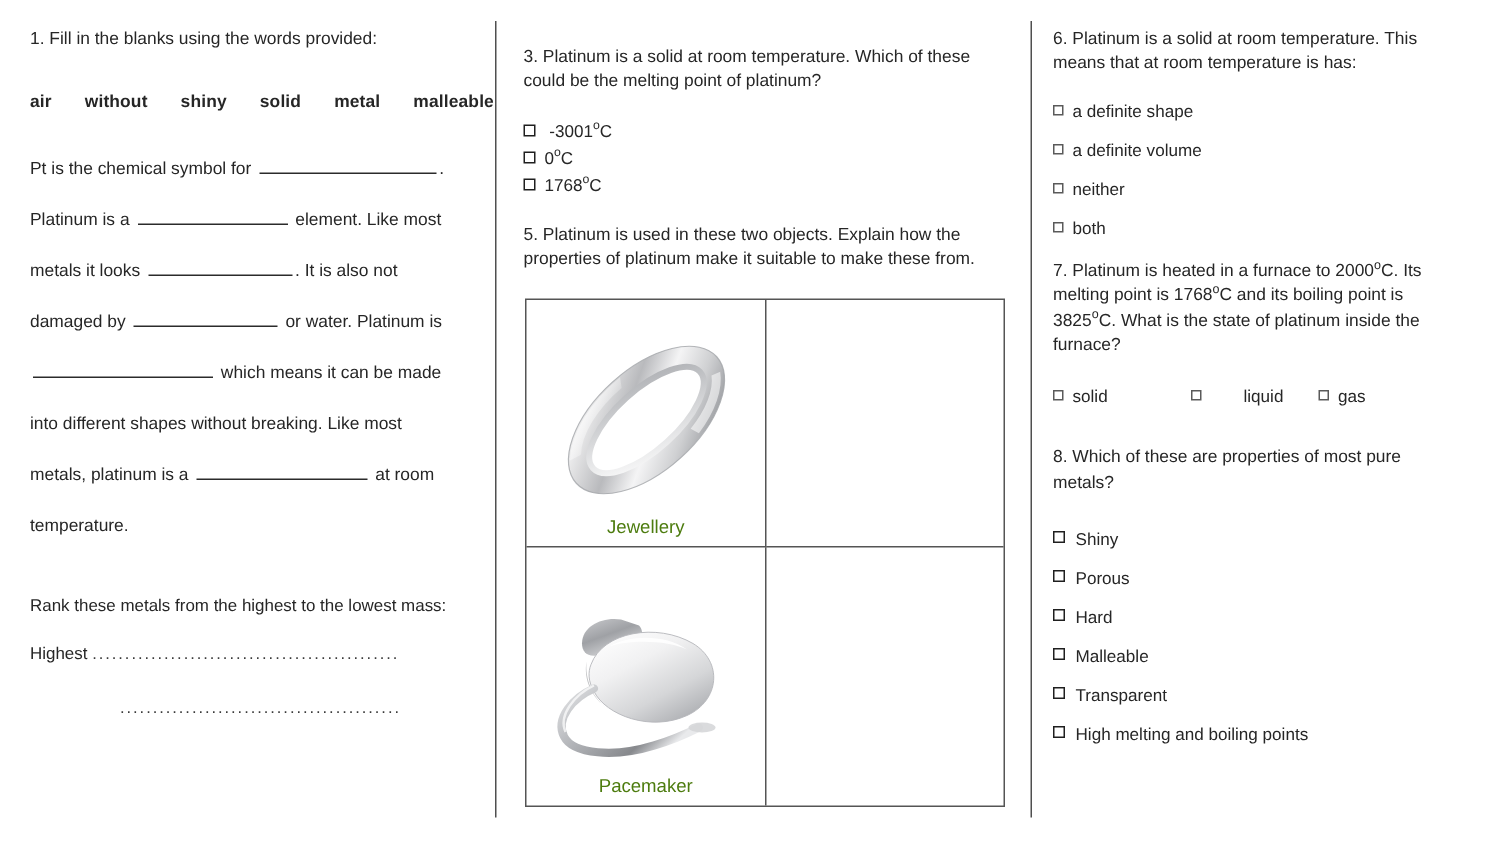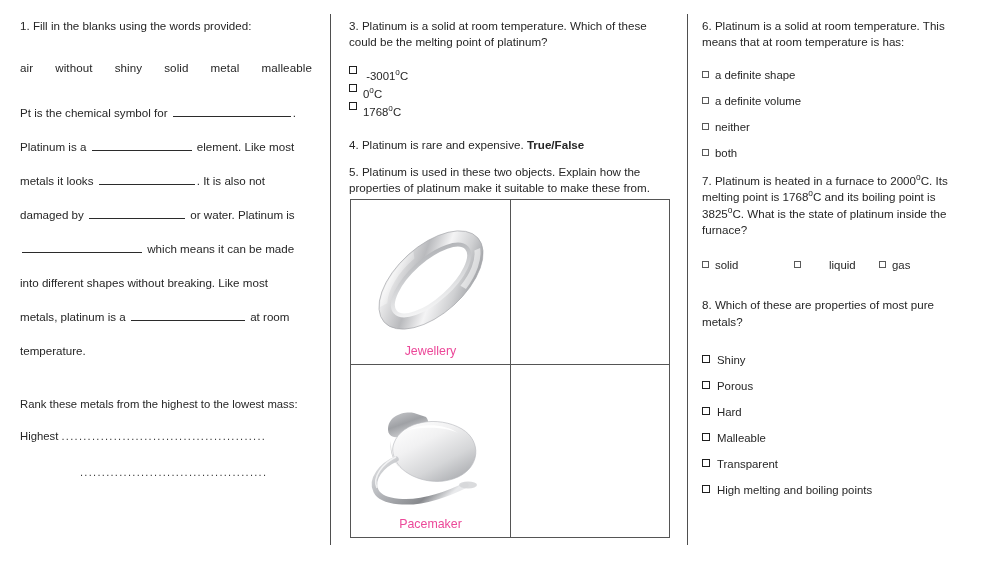--- a/index.html
+++ b/index.html
@@ -32,34 +32,34 @@
   .divider.left-div  { left: 330px; }
   .divider.right-div { left: 687px; }
 
   
   .col {
     position: absolute;
     top: 0;
     box-sizing: border-box;
   }
   .col-1 { left: 0px;   width: 330px; padding: 18px 18px 0 20px; }
-  .col-2 { left: 331px; width: 356px; padding: 18px 14px 0 18px; }
+  .col-2 { left: 331px; width: 356px; padding: 30px 14px 0 18px; }
   .col-3 { left: 688px; width: 312px; padding: 18px 24px 0 14px; }
 
   .q {
     font-size: 11.6px;
     line-height: 1.45;
     margin: 0 0 10px 0;
   }
   .q.tight { line-height: 1.42; }
 
   
   .wordbank {
     font-size: 11.6px;
-    font-weight: normal;
+    font-weight: bold;
     margin: 26px 0 22px 0;
     display: flex;
     gap: 22px;
     letter-spacing: 0.1px;
   }
   .wordbank span { white-space: nowrap; }
 
   .fill-para {
     font-size: 11.6px;
     line-height: 34px;
@@ -105,21 +105,21 @@
   }
   .dots.d1 { width: 204px; }
   .dots.d2 { width: 188px; margin-left: 60px; }
 
   
   .opt-list { margin: 16px 0 16px 0; }
   .opt {
     font-size: 11.4px;
     line-height: 1.58;
     display: flex;
-    align-items: flex-start;
+    align-items: center;
     gap: 6px;
   }
   .box-bold {
     display: inline-block;
     width: 8px;
     height: 8px;
     border: 1.6px solid #1f1f1f;
     box-sizing: border-box;
     flex: none;
     position: relative;
@@ -159,21 +159,21 @@
   }
   .cell.no-r { border-right: none; }
   .cell.no-b { border-bottom: none; }
   .cell-caption {
     position: absolute;
     bottom: 6px;
     left: 0;
     right: 0;
     text-align: center;
     font-size: 12.4px;
-    color: #ec4899;
+    color: #4d7c0f;
   }
   .img-wrap {
     position: absolute;
     inset: 0;
     display: flex;
     align-items: center;
     justify-content: center;
   }
   .img-wrap svg { display: block; }
 
@@ -282,24 +282,20 @@
       <div class="opt">
         <span class="box-bold"></span>
         <span><span>0</span><sup class="deg">o</sup><span>C</span></span>
       </div>
       <div class="opt">
         <span class="box-bold"></span>
         <span><span>1768</span><sup class="deg">o</sup><span>C</span></span>
       </div>
     </div>
 
-    <div class="q">
-      <span>4. Platinum is rare and expensive.</span>
-      <span class="bold">True/False</span>
-    </div>
 
     <div class="q tight">5. Platinum is used in these two objects. Explain how the properties of platinum make it suitable to make these from.</div>
   </div>
 
   <div class="img-table">
 
     <div class="cell">
       <div class="img-wrap">
         <svg width="142" height="132" viewBox="0 0 142 132" aria-hidden="true">
           <defs>

